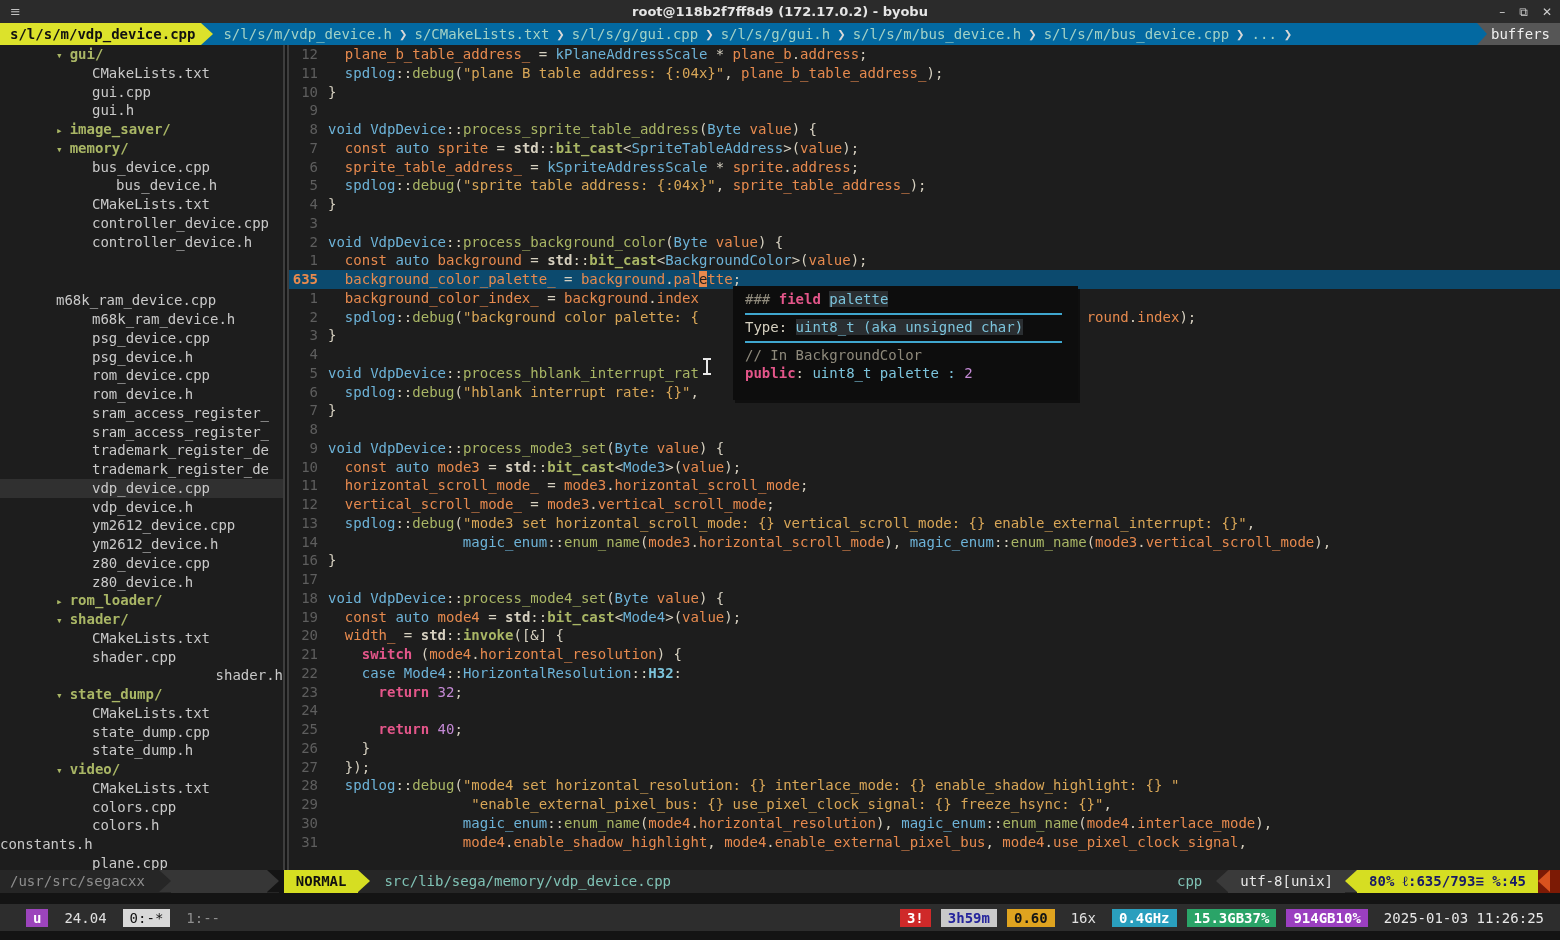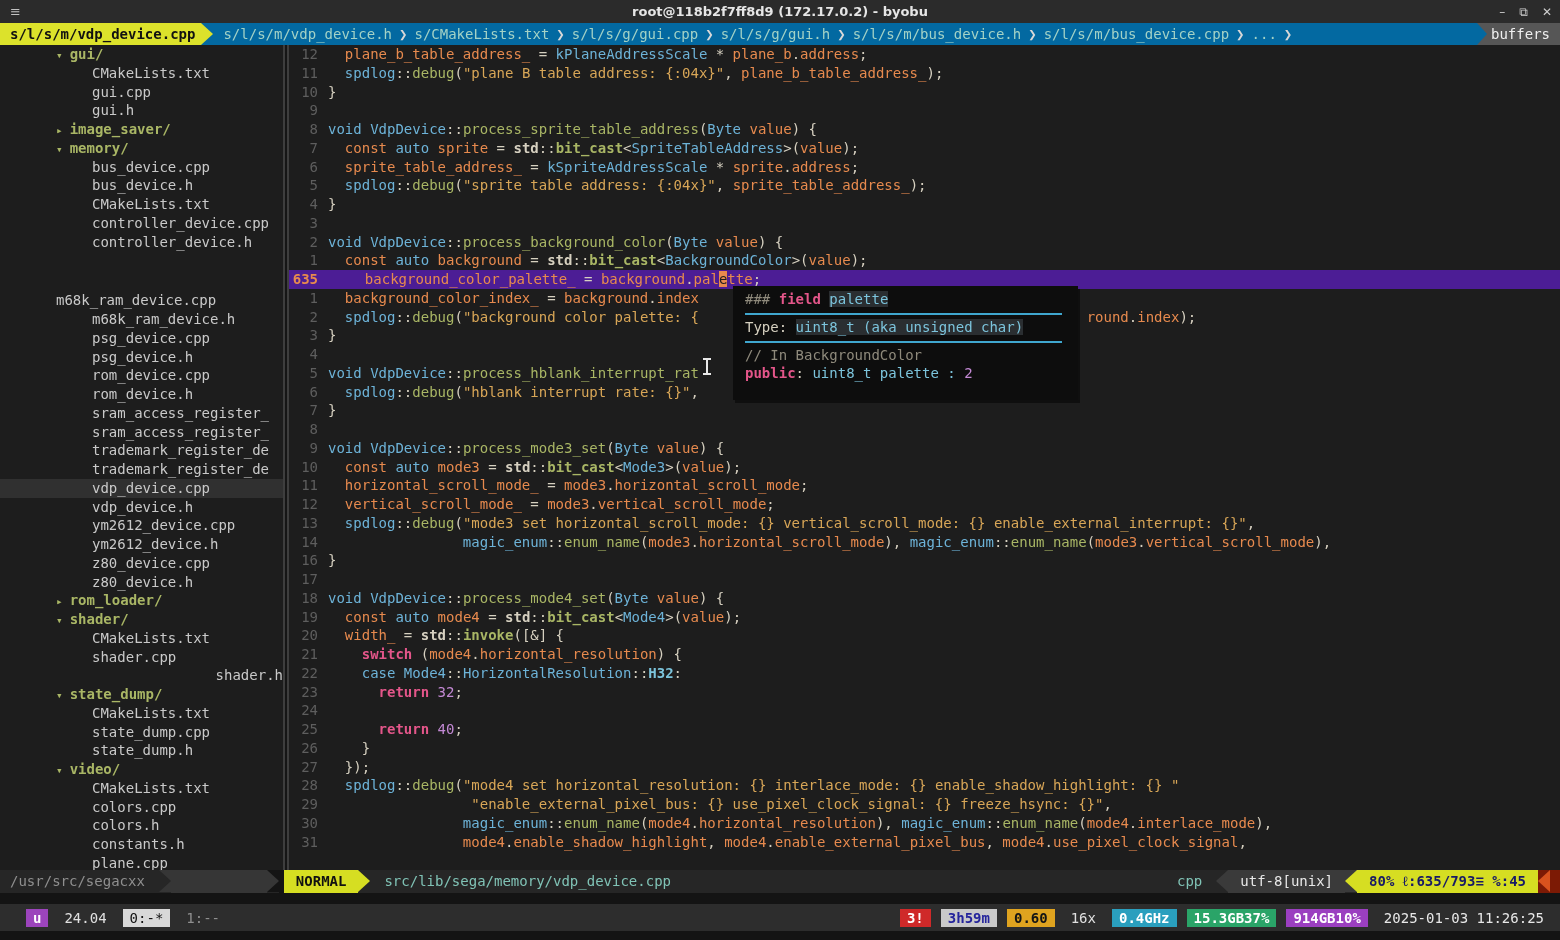--- a/index.html
+++ b/index.html
@@ -40,21 +40,21 @@
   .trow{ height:18.75px; line-height:18.75px; white-space:pre; color:#c9c9c9; overflow:hidden; }
   .trow.dir{ color:var(--green); font-weight:bold; }
   .trow.cur{ background:#303030; }
   .trow .arr{ color:var(--green); font-weight:normal; font-size:11px; padding-right:7px; }
 
   #vsep{ position:absolute; left:283px; top:45px; width:6px; height:825px;
     background:linear-gradient(to right,#3e3e3e 0 2px,#161616 2px 4px,#3e3e3e 4px 6px); }
 
   #editor{ position:absolute; left:289px; top:45px; width:1271px; height:825px; background:var(--bg); overflow:hidden; }
   .erow{ height:18.75px; line-height:18.75px; white-space:pre; display:flex; }
-  .erow.cur{ background:#4c1d95;gap:20px; }
+  .erow.cur{ background:#0c4a6e; }
   .gut{ width:29px; text-align:right; color:var(--lnum); flex:none; }
   .erow.cur .gut{ color:var(--orange); font-weight:bold; }
   .code{ padding-left:10px; flex:none; }
 
   .s-f{color:var(--fg)} .s-o{color:var(--orange)} .s-b{color:var(--blue)}
   .s-g{color:var(--green)} .s-gb{color:var(--green);font-weight:bold}
   .s-y{color:var(--yellow)} .s-p{color:var(--pink);font-weight:bold}
   .s-pb{color:var(--pink);font-weight:bold}
   .s-u{color:var(--purple)} .s-w{color:var(--fg);font-weight:bold}
   .s-c{color:var(--cyan);font-weight:bold} .s-d{color:var(--dim)}
@@ -129,21 +129,21 @@
 </div>
 
 <div id="sidebar">
     <div class="trow dir" style="padding-left: 56px;"><span class="arr">▾</span><span>gui/</span></div>
     <div class="trow" style="padding-left: 92px;"><span>CMakeLists.txt</span></div>
     <div class="trow" style="padding-left: 92px;"><span>gui.cpp</span></div>
     <div class="trow" style="padding-left: 92px;"><span>gui.h</span></div>
     <div class="trow dir" style="padding-left: 56px;"><span class="arr">▸</span><span>image_saver/</span></div>
     <div class="trow dir" style="padding-left: 56px;"><span class="arr">▾</span><span>memory/</span></div>
     <div class="trow" style="padding-left: 92px;"><span>bus_device.cpp</span></div>
-    <div class="trow" style="padding-left: 92px;"><span>bus_device.h</span></div>
+    <div class="trow" style="padding-left: 92px; margin-left: 24px;"><span>bus_device.h</span></div>
     <div class="trow" style="padding-left: 92px;"><span>CMakeLists.txt</span></div>
     <div class="trow" style="padding-left: 92px;"><span>controller_device.cpp</span></div>
     <div class="trow" style="padding-left: 92px;"><span>controller_device.h</span></div>
     <div class="trow" style="padding-left: 56px; margin-top: 40px;"><span>m68k_ram_device.cpp</span></div>
     <div class="trow" style="padding-left: 92px;"><span>m68k_ram_device.h</span></div>
     <div class="trow" style="padding-left: 92px;"><span>psg_device.cpp</span></div>
     <div class="trow" style="padding-left: 92px;"><span>psg_device.h</span></div>
     <div class="trow" style="padding-left: 92px;"><span>rom_device.cpp</span></div>
     <div class="trow" style="padding-left: 92px;"><span>rom_device.h</span></div>
     <div class="trow" style="padding-left: 92px;"><span>sram_access_register_</span></div>
@@ -162,21 +162,21 @@
     <div class="trow" style="padding-left: 92px;"><span>shader.cpp</span></div>
     <div class="trow" style="padding-left: 92px; text-align: right;"><span>shader.h</span></div>
     <div class="trow dir" style="padding-left: 56px;"><span class="arr">▾</span><span>state_dump/</span></div>
     <div class="trow" style="padding-left: 92px;"><span>CMakeLists.txt</span></div>
     <div class="trow" style="padding-left: 92px;"><span>state_dump.cpp</span></div>
     <div class="trow" style="padding-left: 92px;"><span>state_dump.h</span></div>
     <div class="trow dir" style="padding-left: 56px;"><span class="arr">▾</span><span>video/</span></div>
     <div class="trow" style="padding-left: 92px;"><span>CMakeLists.txt</span></div>
     <div class="trow" style="padding-left: 92px;"><span>colors.cpp</span></div>
     <div class="trow" style="padding-left: 92px;"><span>colors.h</span></div>
-    <div class="trow" style="padding-left: 92px;"><span>constants.h</span></div>
+    <div class="trow" style=""><span>constants.h</span></div>
     <div class="trow" style="padding-left: 92px;"><span>plane.cpp</span></div>
     <div class="trow" style="padding-left: 92px;"><span>plane.h</span></div>
     <div class="trow" style="padding-left: 92px;"><span>sprite_table.cpp</span></div>
   </div>
 <div id="vsep"></div>
 
 <div id="editor">
     <div class="erow"><span class="gut">12</span><span class="code"><span class="s-o">  plane_b_table_address_</span><span class="s-f"> = </span><span class="s-b">kPlaneAddressScale</span><span class="s-f"> * </span><span class="s-o">plane_b</span><span class="s-f">.</span><span class="s-o">address</span><span class="s-f">;</span></span></div>
     <div class="erow"><span class="gut">11</span><span class="code"><span class="s-f">  </span><span class="s-b">spdlog</span><span class="s-f">::</span><span class="s-g">debug</span><span class="s-f">(</span><span class="s-y">"plane B table address: {:04x}"</span><span class="s-f">, </span><span class="s-o">plane_b_table_address_</span><span class="s-f">);</span></span></div>
     <div class="erow"><span class="gut">10</span><span class="code"><span class="s-f">}</span></span></div>

